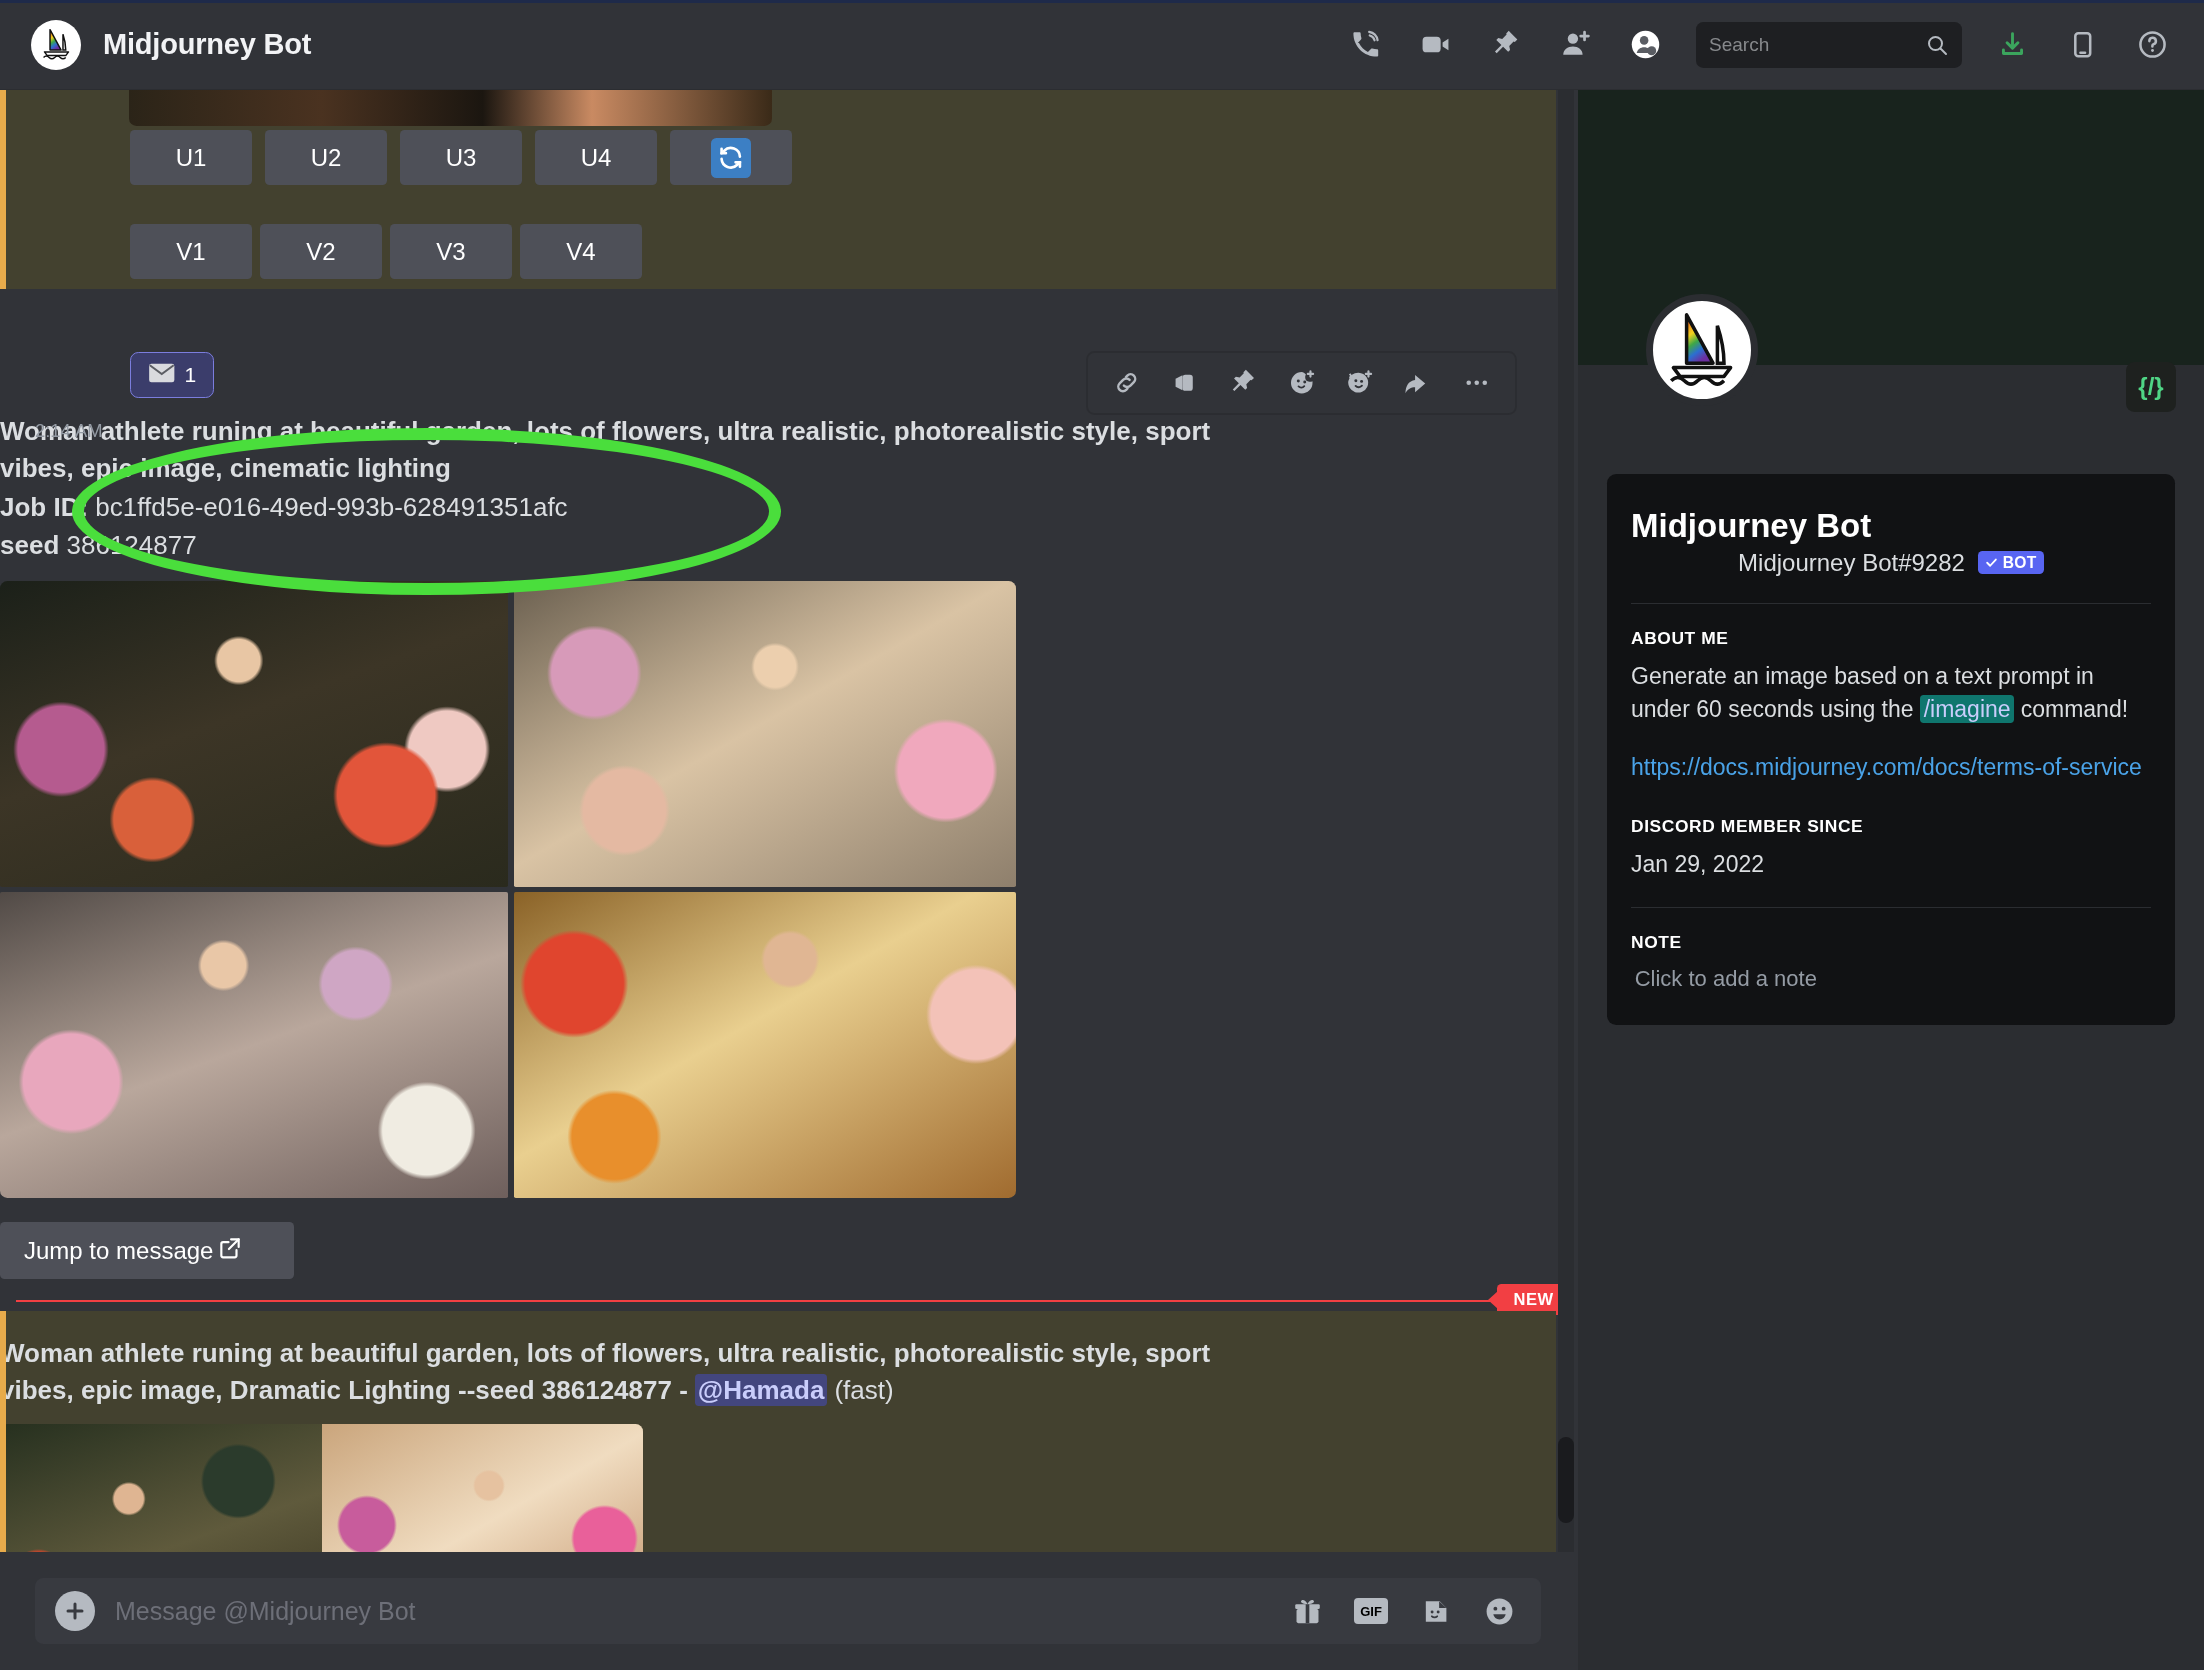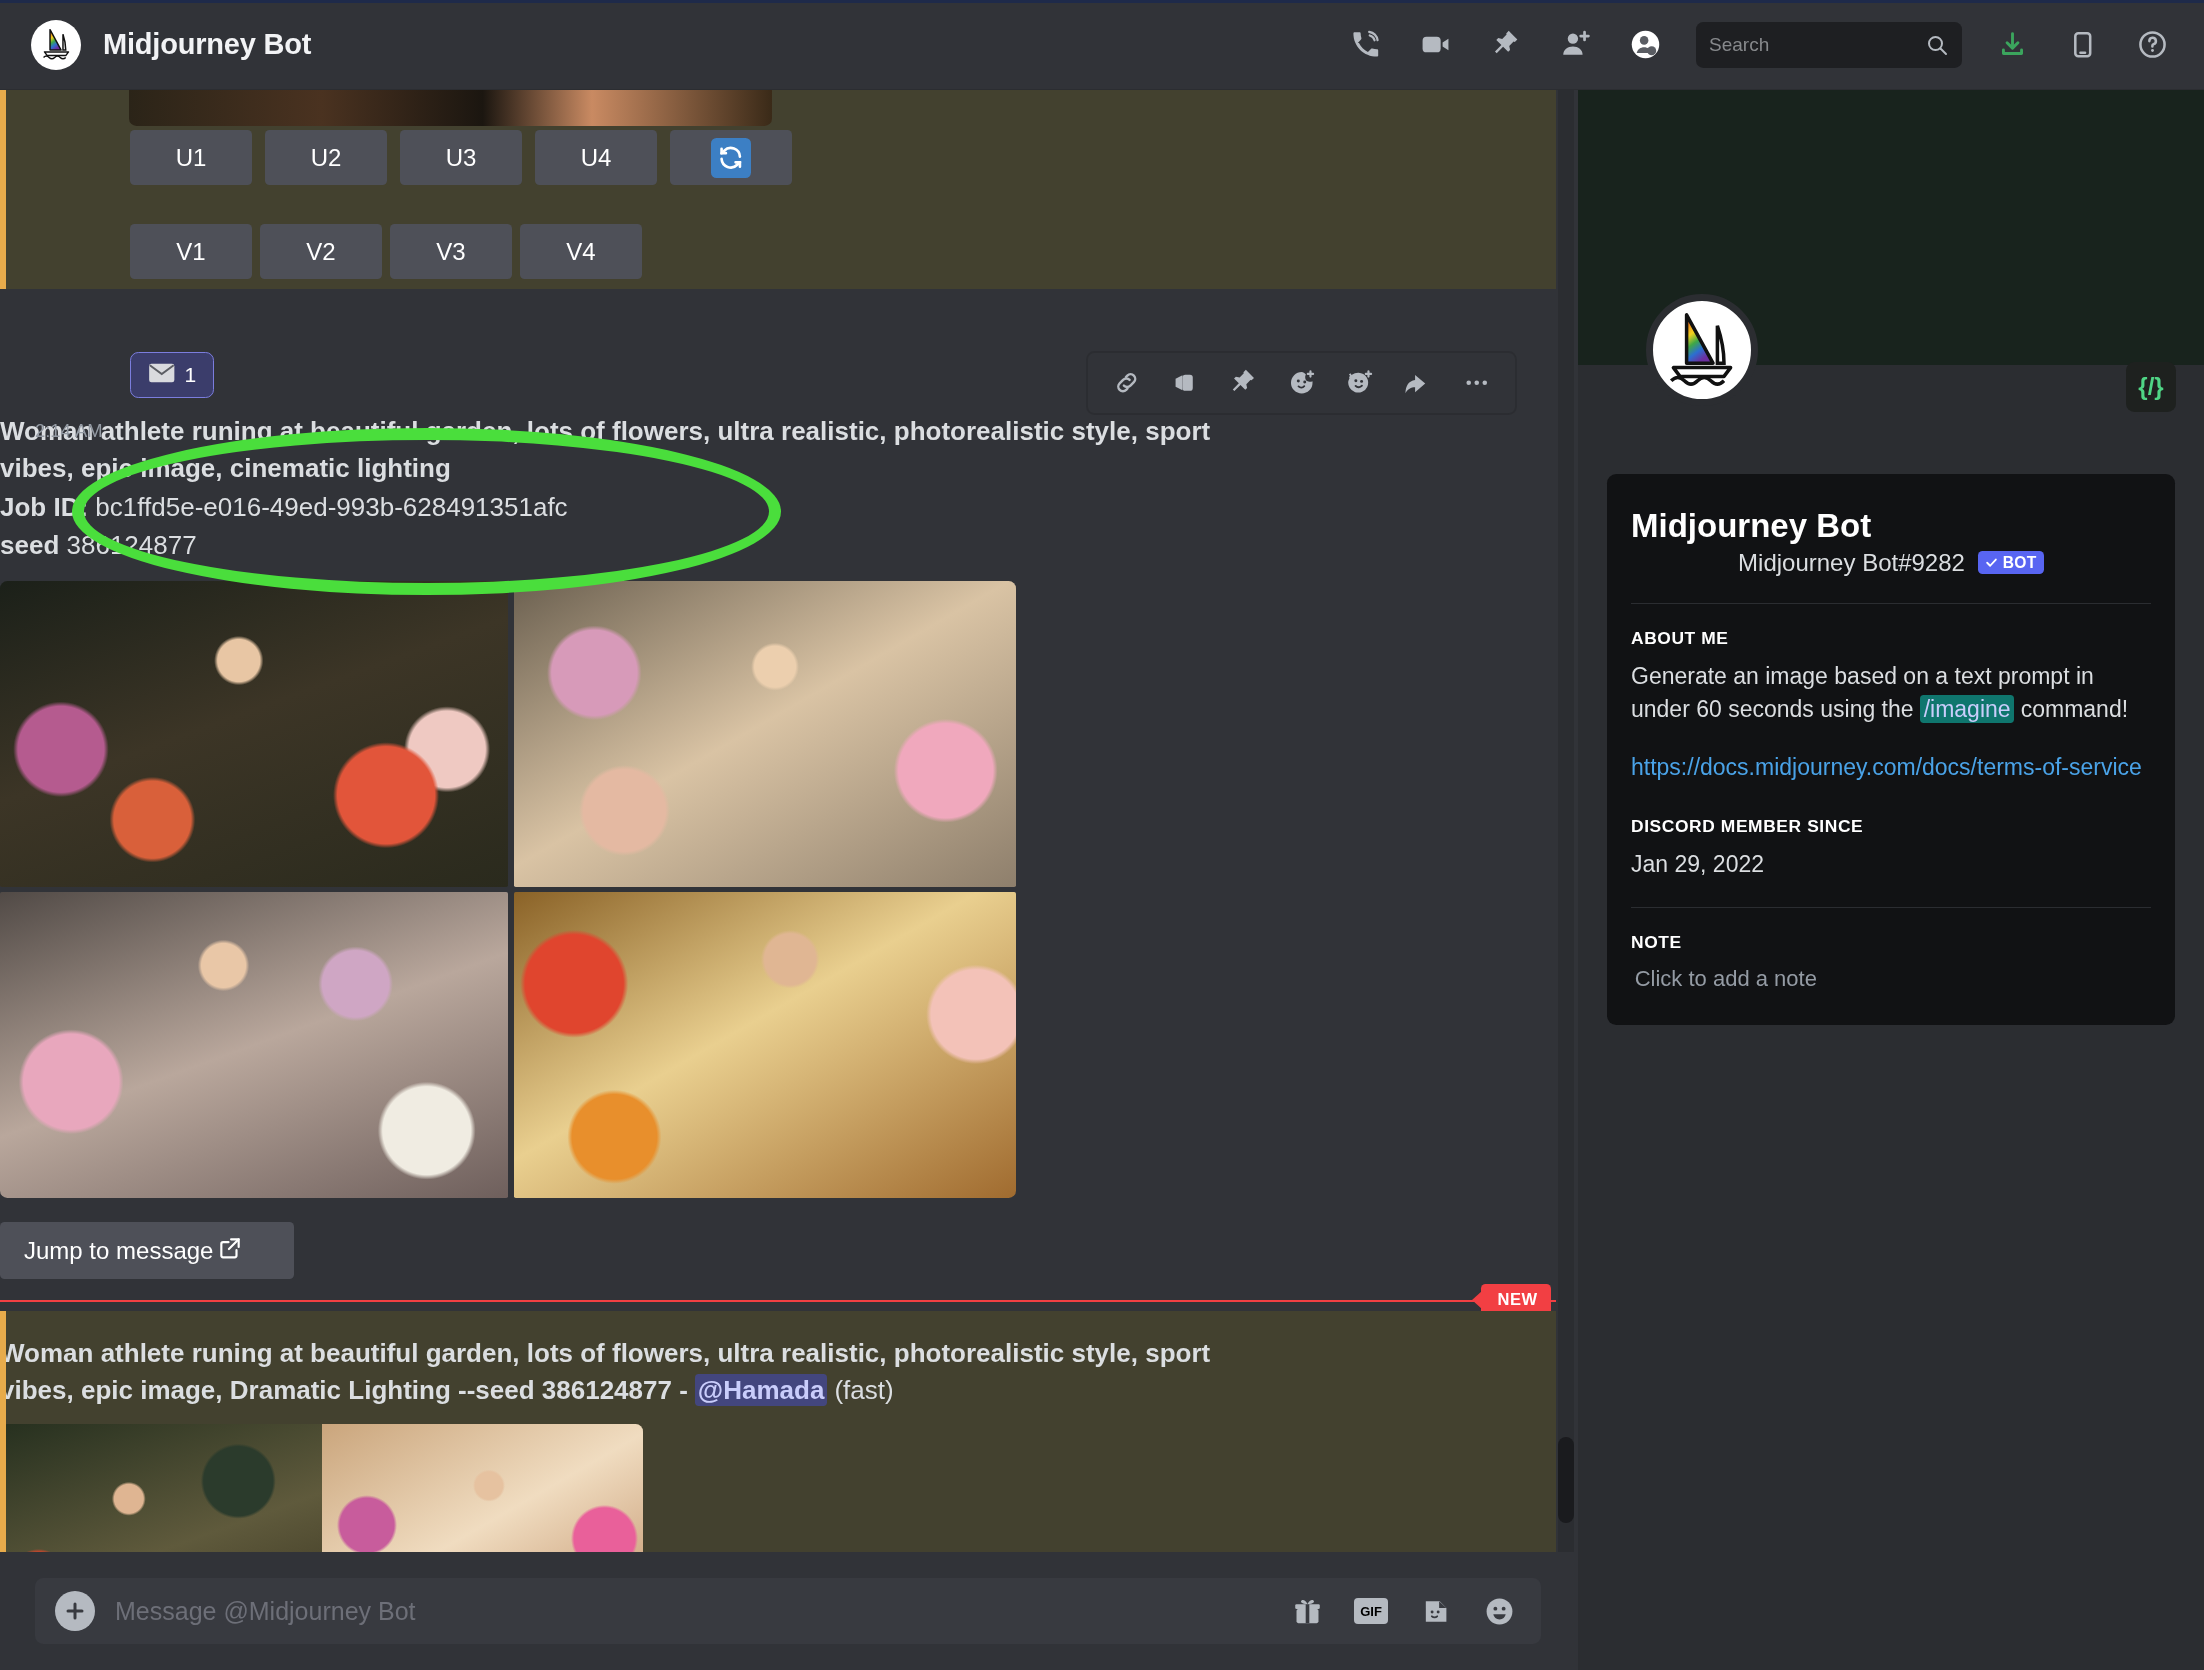--- a/index.html
+++ b/index.html
@@ -99,21 +99,21 @@
   .grid-4 .cell.br { border-bottom-right-radius:7.3px; }
 
   .jump-btn {
     margin-top:24px; width:294px; height:57px; background:#4e5058; border-radius:4.6px;
     display:flex; align-items:center; gap:4px; padding:0 24px;
     color:#fff; font-size:24px; cursor:pointer;
   }
 
   
   .new-divider {
-    position:absolute; left:0; width:1556px; height:1.8px; background:#f23f43;
+    position:absolute; left:16px; width:1556px; height:1.8px; background:#f23f43;
   }
   .new-pill {
     position:absolute; right:5.5px; top:-15.6px; height:31px; padding:0 13px 0 16.5px;
     background:#f23f43; color:#fff; font-size:16.5px; font-weight:700;
     display:flex; align-items:center; border-radius:4.6px 4.6px 4.6px 4.6px;
     letter-spacing:0.5px;
   }
   .new-pill::before{
     content:""; position:absolute; left:-9.2px; top:6.4px;
     border-top:9.2px solid transparent; border-bottom:9.2px solid transparent;

